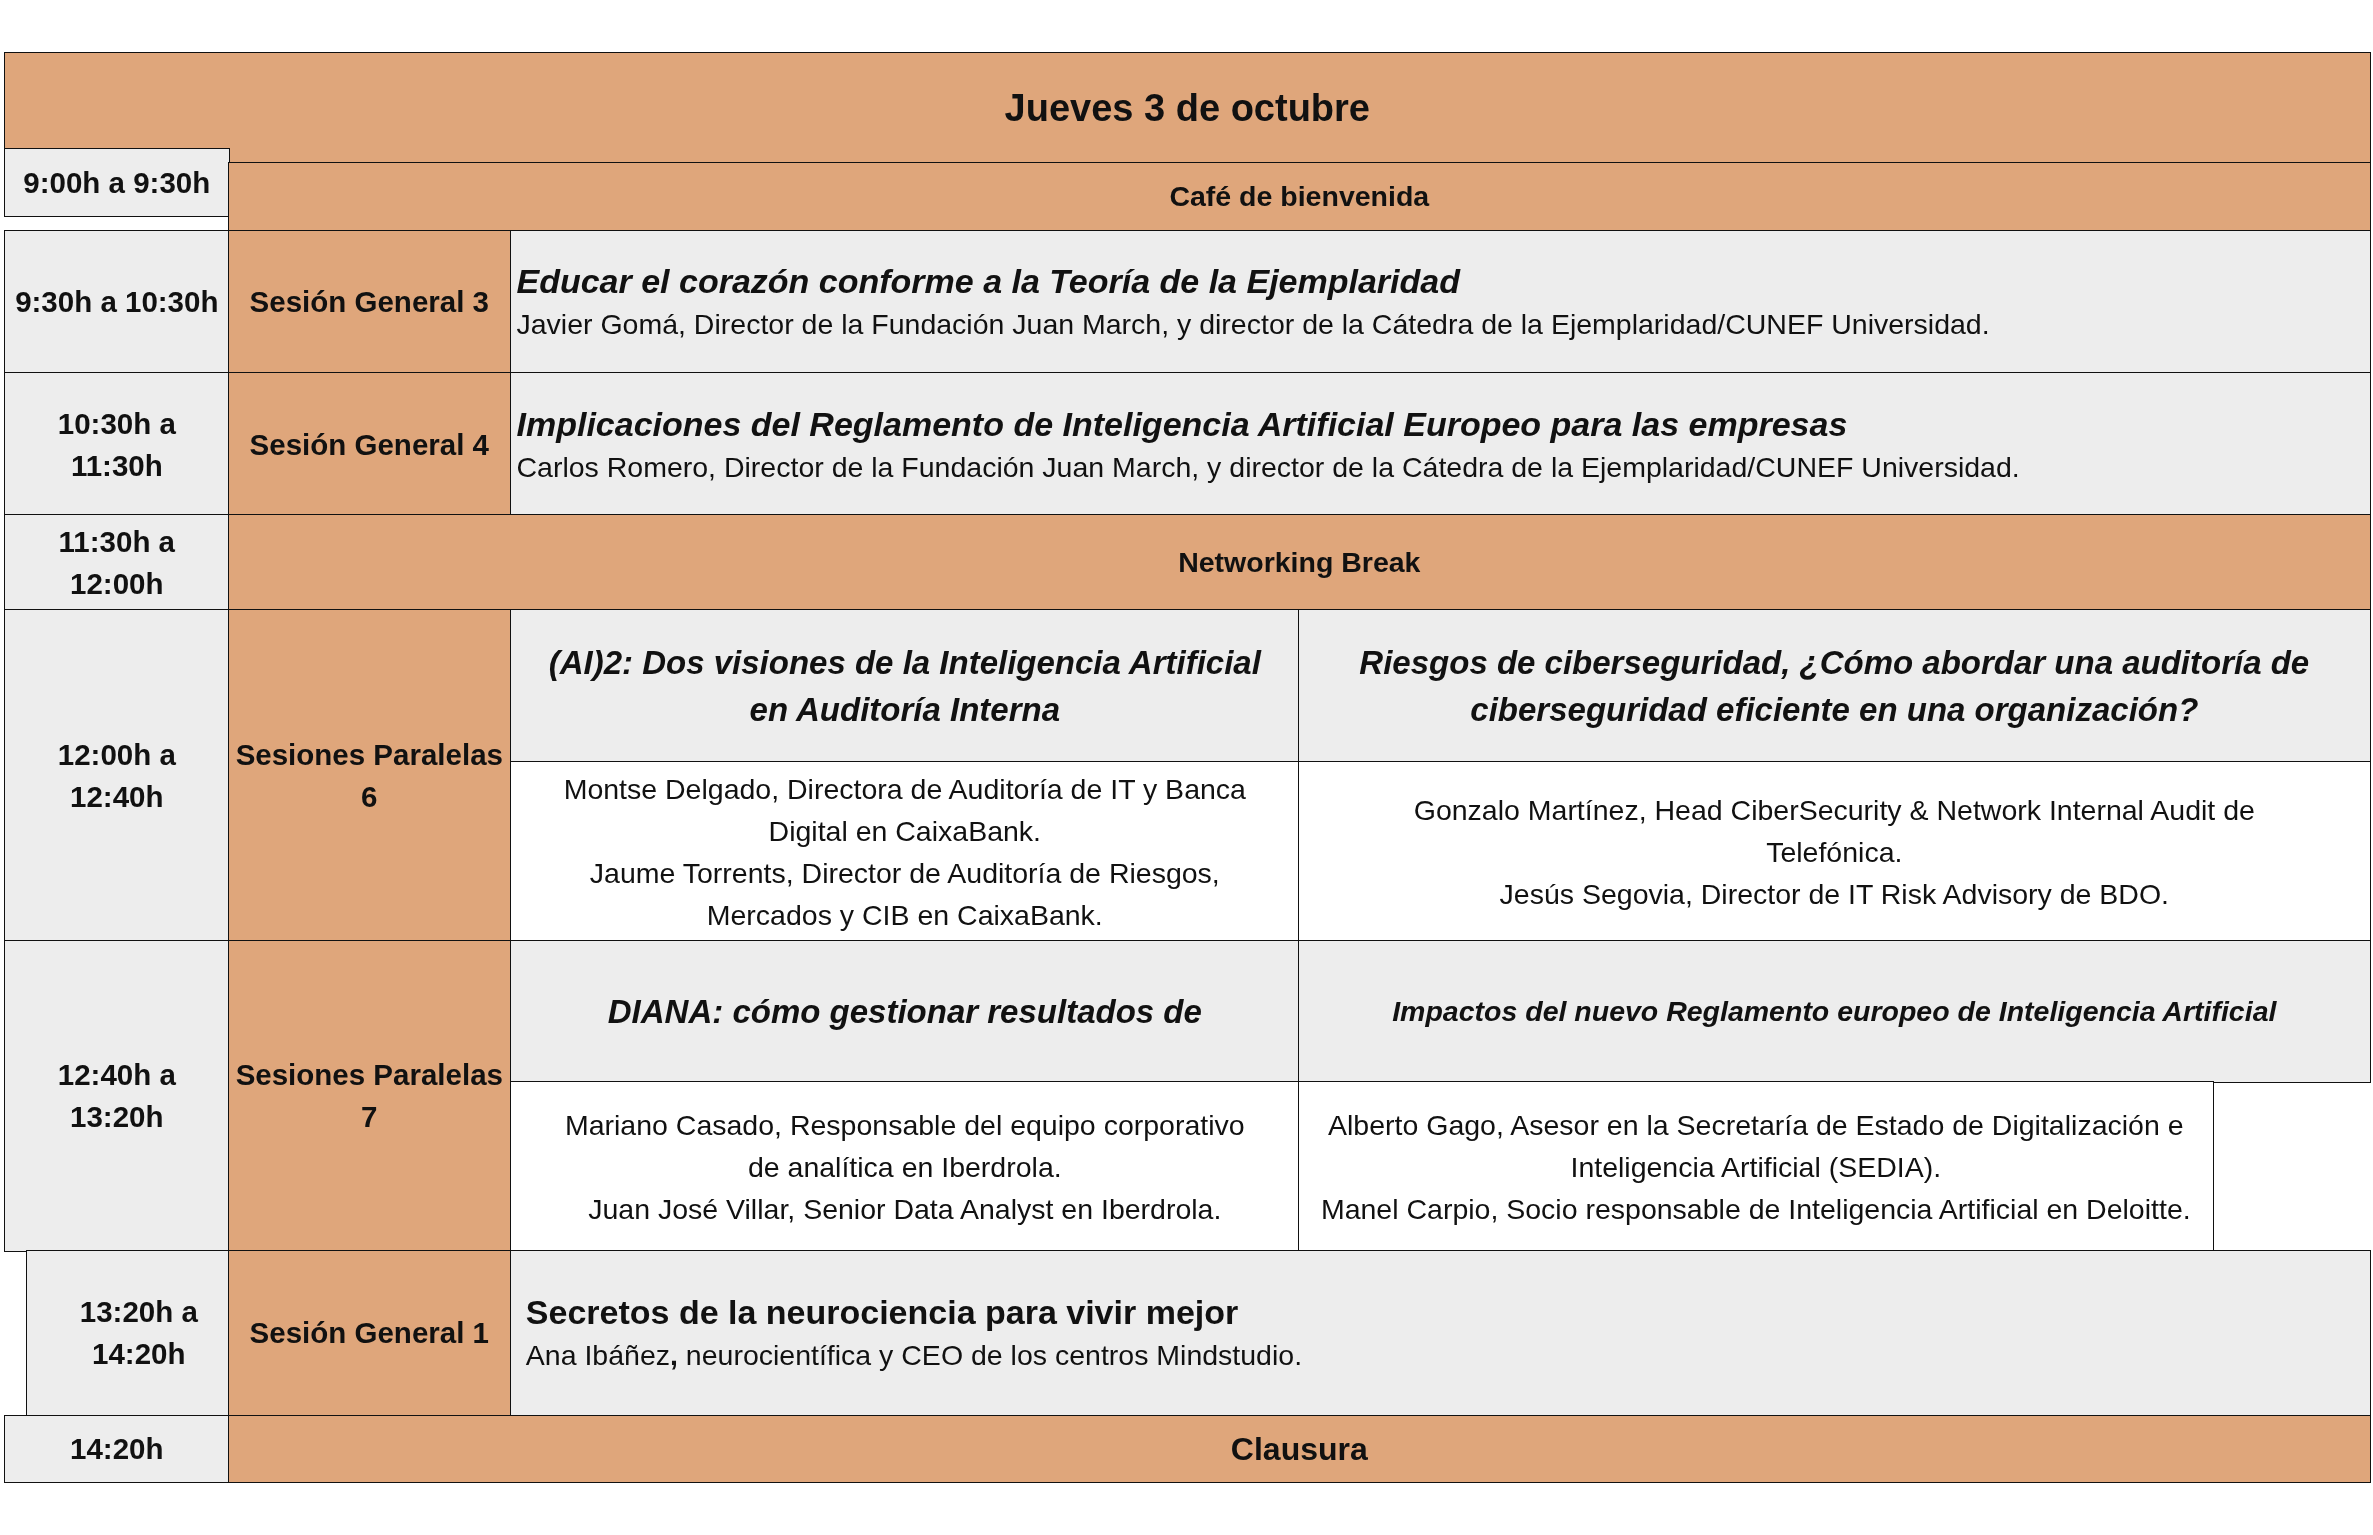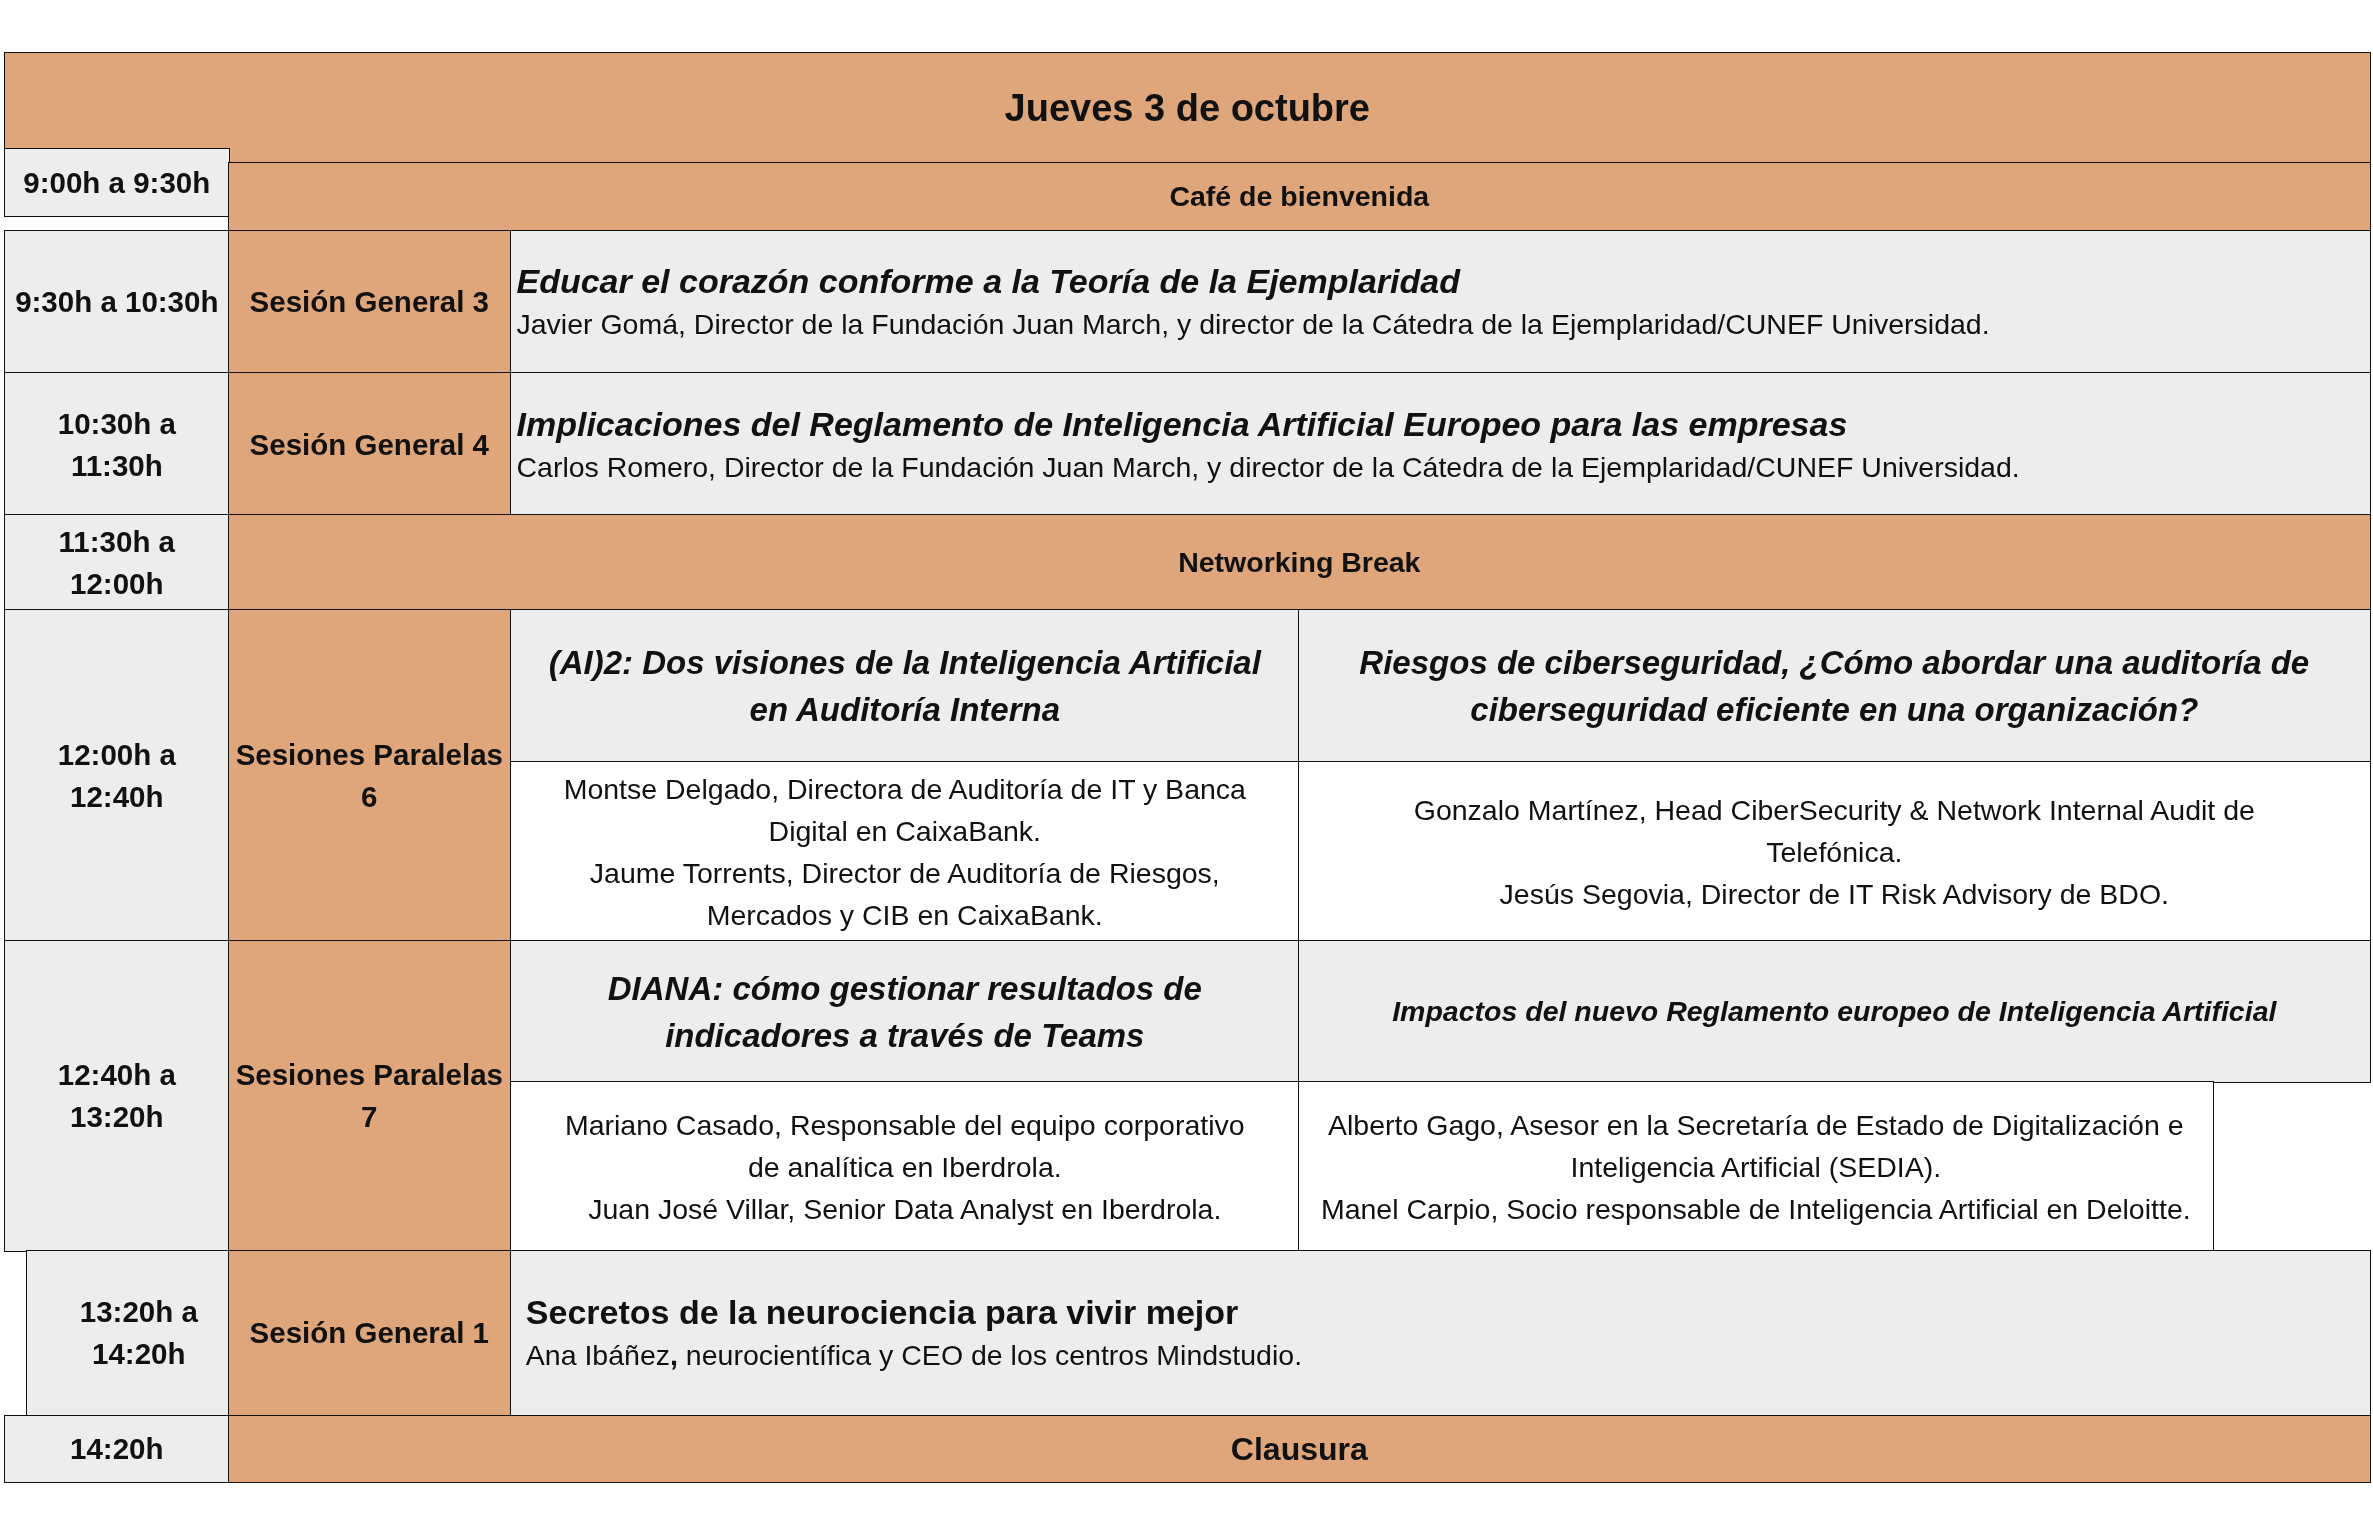--- a/index.html
+++ b/index.html
@@ -102,21 +102,20 @@
   <div class="cell gray" style="left:0;top:888px;width:226px;height:312px;flex-direction:column;">
     <span class="time">12:40h a</span>
     <span class="time">13:20h</span>
   </div>
   <div class="cell orange" style="left:224px;top:888px;width:283px;height:312px;flex-direction:column;">
     <span class="label">Sesiones Paralelas</span>
     <span class="label">7</span>
   </div>
   <div class="cell gray" style="left:506px;top:888px;width:790px;height:143px;flex-direction:column;">
     <span class="par-title">DIANA: cómo gestionar resultados de</span>
-    <span class="par-title">indicadores a través de Teams</span>
   </div>
   <div class="cell gray" style="left:1294px;top:888px;width:1073px;height:143px;">
     <span class="par-title small">Impactos del nuevo Reglamento europeo de Inteligencia Artificial</span>
   </div>
   <div class="cell white" style="left:506px;top:1029px;width:790px;height:171px;flex-direction:column;">
     <span class="par-speaker">Mariano Casado, Responsable del equipo corporativo</span>
     <span class="par-speaker">de analítica en Iberdrola.</span>
     <span class="par-speaker">Juan José Villar, Senior Data Analyst en Iberdrola.</span>
   </div>
   <div class="cell white" style="left:1294px;top:1029px;width:916px;height:171px;flex-direction:column;">

